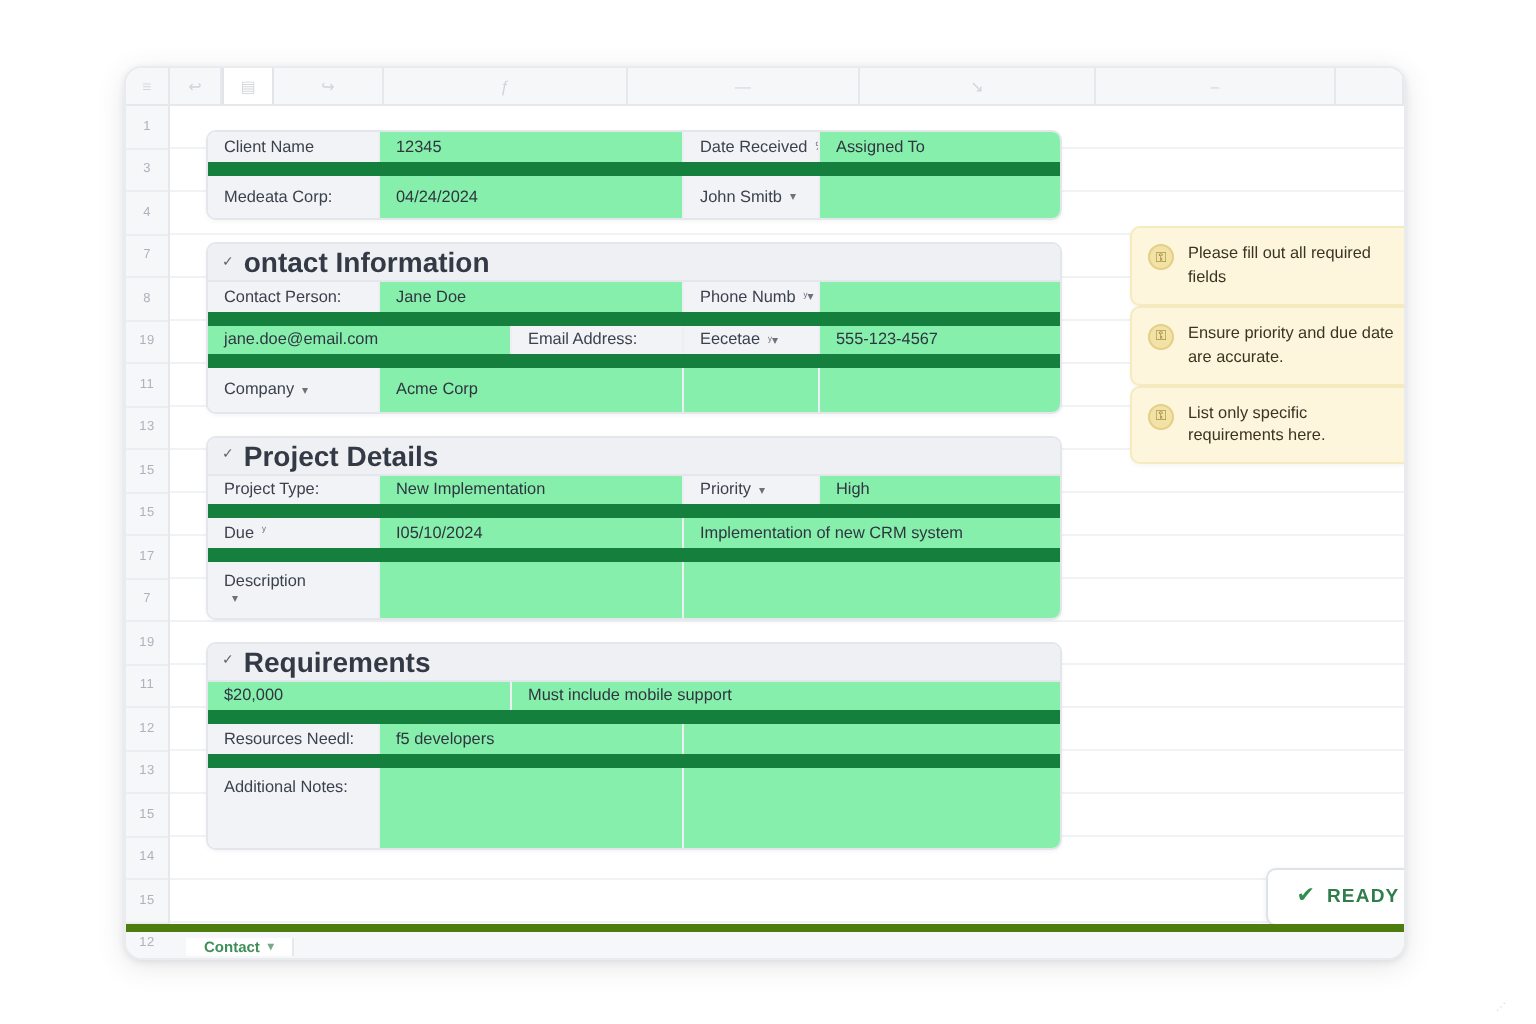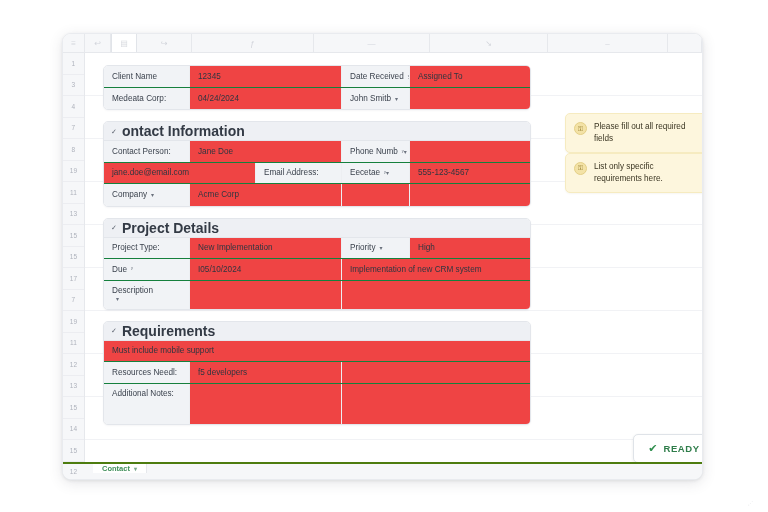--- a/index.html
+++ b/index.html
@@ -93,33 +93,33 @@
     background: #eef0f4;
     border-bottom: 1px solid #e3e6eb;
     height: 19px;
     display: flex; align-items: center;
     padding-left: 7px;
     gap: 5px;
   }
   .sec-caret { font-size: 7px; color: #5d6470; line-height: 1; }
   .sec-title { font-size: 14px; font-weight: bold; color: #333a45; }
 
-  .frow { display: flex; height: 21.5px; border-bottom: 1px solid #15803d; }
+  .frow { display: flex; height: 21.5px; border-bottom: 7px solid #15803d; }
   .frow:last-child { border-bottom: none; }
   .cell {
     display: flex; align-items: center;
     padding: 0 8px;
     font-size: 8.2px;
     color: #2f3640;
     border-right: 1px solid #edeff2;
     overflow: hidden; white-space: nowrap;
   }
   .cell:last-child { border-right: none; }
   .lbl { background: #f1f3f6; color: #3b424d; }
-  .val { background: #ef4444; }
+  .val { background: #86efac; }
   .w-label  { width: 86px; flex: 0 0 86px; }
   .w-mid    { width: 152px; flex: 0 0 152px; }
   .w-lbl2   { width: 68px; flex: 0 0 68px; }
   .w-rest   { flex: 1 1 auto; }
   .caret-sm { margin-left: 4px; font-size: 6px; color: #6b727e; }
   .tall { height: 28px; align-items: flex-start; padding-top: 5px; flex-direction: column; }
   .tall-3 { height: 40px; align-items: flex-start; padding-top: 5px; }
 
   
   .notes { position: absolute; left: 480px; top: 60px; width: 146px; }
@@ -156,22 +156,22 @@
     box-shadow: 0 1px 3px rgba(40,50,60,0.09);
     cursor: pointer;
   }
   .ready-check { color: #2f8f4e; font-size: 11px; line-height: 1; }
   .ready-label { color: #2f7d4a; font-size: 9.5px; font-weight: bold; letter-spacing: .6px; }
 
   
   .tabbar {
     height: 18px;
     background: #f6f7f9;
-    border-top: 2px solid #4d7c0f;
-    display: flex; align-items: flex-start;
+    border-top: 4px solid #4d7c0f;
+    display: flex; align-items: center;
     padding-left: 30px;
   }
   .tab {
     display: flex; align-items: center; gap: 4px;
     padding: 0 9px;
     background: #ffffff;
     border-right: 1px solid #e6e8ec;
     font-size: 7.5px;
     font-weight: bold;
     color: #3f8f59;
@@ -371,20 +371,23 @@
                 <span></span>
               </div>
             </div>
           </div>
           <div class="card">
             <div class="sec-head">
               <span class="sec-caret">✓</span>
               <span class="sec-title">Requirements</span>
             </div>
             <div class="frow">
+              <div class="cell val w-mid">
+                <span>$20,000</span>
+              </div>
               <div class="cell val w-rest">
                 <span>Must include mobile support</span>
               </div>
             </div>
             <div class="frow">
               <div class="cell lbl w-label">
                 <span>Resources Needl:</span>
               </div>
               <div class="cell val w-mid">
                 <span>f5 developers</span>
@@ -407,20 +410,24 @@
           </div>
         </div>
 
       <div class="notes" id="notes">
           <div class="note">
             <div class="note-icon">⚿</div>
             <div class="note-text">Please fill out all required fields</div>
           </div>
           <div class="note">
             <div class="note-icon">⚿</div>
+            <div class="note-text">Ensure priority and due date are accurate.</div>
+          </div>
+          <div class="note">
+            <div class="note-icon">⚿</div>
             <div class="note-text">List only specific requirements here.</div>
           </div>
         </div>
 
       <div class="ready-btn">
         <span class="ready-check">✔</span>
         <span class="ready-label">READY</span>
       </div>
 
     </div>

